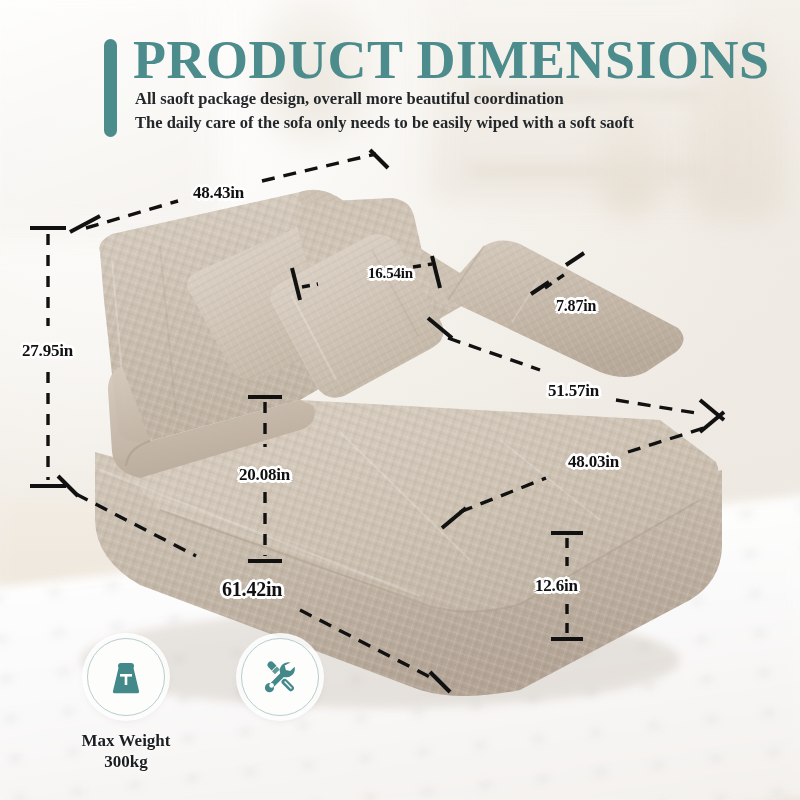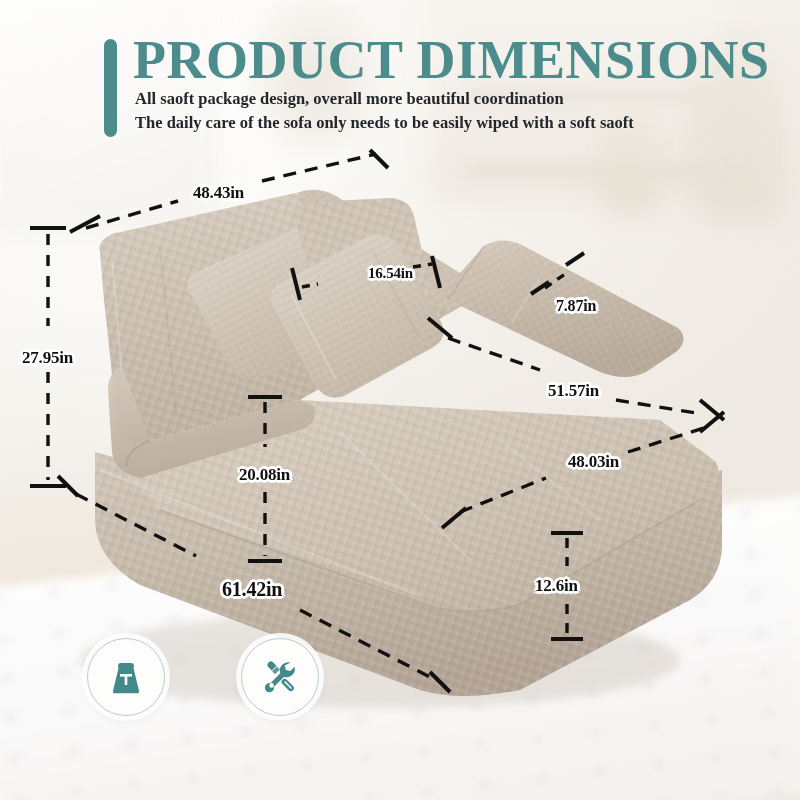--- a/index.html
+++ b/index.html
@@ -291,21 +291,21 @@
         <line x1="551" y1="533" x2="583" y2="533" stroke-width="4"></line>
         <line x1="551" y1="639" x2="583" y2="639" stroke-width="4"></line>
         <line x1="567" y1="538" x2="567" y2="566" stroke-dasharray="10 9"></line>
         <line x1="567" y1="604" x2="567" y2="634" stroke-dasharray="10 9"></line>
       </g>
     </g>
   </svg>
 
   <div id="dim-labels">
       <div class="dlabel" style="left: 193px; top: 183px; font-size: 17px;">48.43in</div>
-      <div class="dlabel" style="left: 22px; top: 341px; font-size: 17px; margin-top: 7px;">27.95in</div>
+      <div class="dlabel" style="left: 22px; top: 341px; font-size: 17px;">27.95in</div>
       <div class="dlabel" style="left: 320px; top: 265px; font-size: 15px; padding-left: 48px;">16.54in</div>
       <div class="dlabel" style="left: 556px; top: 297px; font-size: 16px;">7.87in</div>
       <div class="dlabel" style="left: 548px; top: 381px; font-size: 17px;">51.57in</div>
       <div class="dlabel" style="left: 568px; top: 452px; font-size: 17px;">48.03in</div>
       <div class="dlabel" style="left: 239px; top: 465px; font-size: 17px;">20.08in</div>
       <div class="dlabel" style="left: 222px; top: 578px; font-size: 20px;">61.42in</div>
       <div class="dlabel" style="left: 535px; top: 576px; font-size: 17px;">12.6in</div>
     </div>
 
   <div id="header">
@@ -317,20 +317,24 @@
 
   <div class="badge" style="left:46px;top:638px">
     <div class="badge-circle">
       <svg width="46" height="46" viewBox="0 0 46 46">
         <path d="M18 9 h10 a3 3 0 0 1 0 6 h-10 a3 3 0 0 1 0-6 z" fill="#43898a"></path>
         <path d="M15.5 14 h15 l5.5 23 a1.8 1.8 0 0 1 -1.8 2.2 h-22.4 a1.8 1.8 0 0 1 -1.8 -2.2 z" fill="#43898a"></path>
         <rect x="17" y="20" width="12" height="2.6" fill="#ffffff"></rect>
         <rect x="21.7" y="20" width="2.6" height="11" fill="#ffffff"></rect>
       </svg>
     </div>
+    <div class="badge-label">
+      <span>Max Weight</span><br>
+      <span>300kg</span>
+    </div>
   </div>
 
   <div class="badge" style="left:200px;top:638px">
     <div class="badge-circle">
       <svg width="46" height="46" viewBox="0 0 46 46">
 
         <g fill="#43898a">
           <path d="M33.5 8.5 a8.5 8.5 0 0 0 -10.3 10.8 L13.4 29.2 a4.6 4.6 0 1 0 3.6 3.6 l9.9 -9.9
                    A8.5 8.5 0 0 0 37.6 12.7 l-4.4 4.4 -4.3 -1.2 -1.2 -4.3 z"></path>
           <circle cx="14.6" cy="31.4" r="2.3" fill="#ffffff"></circle>

